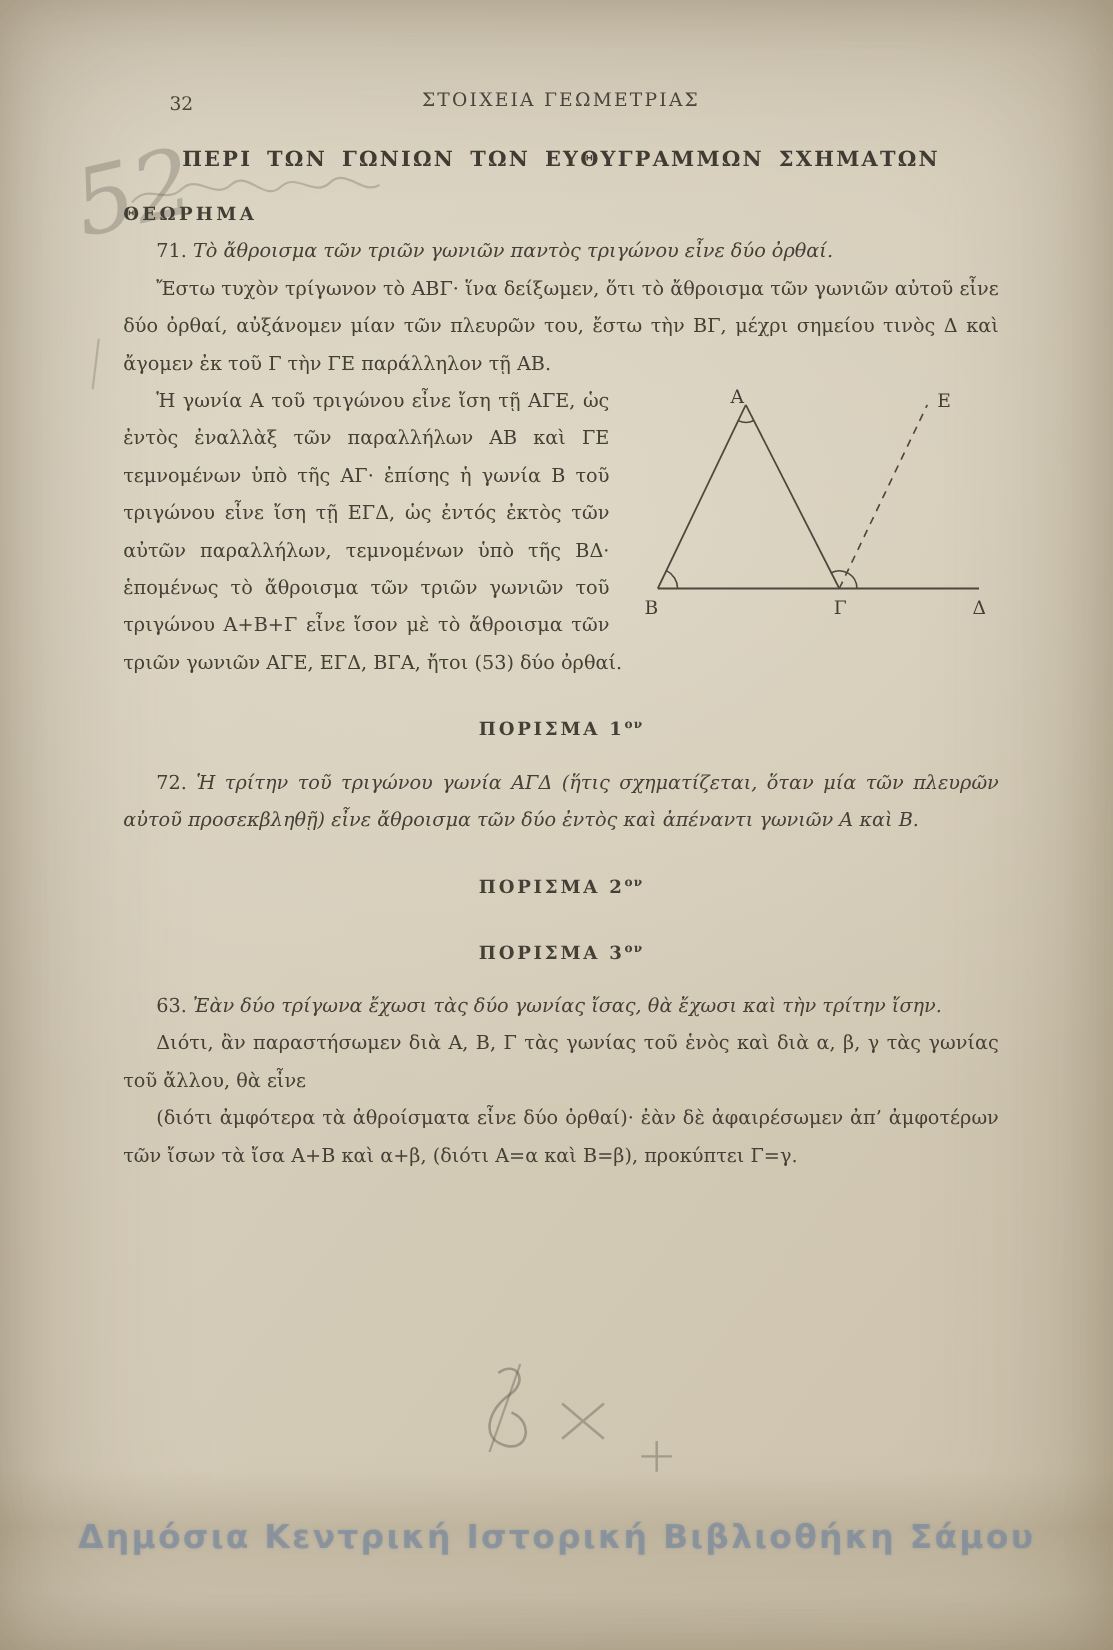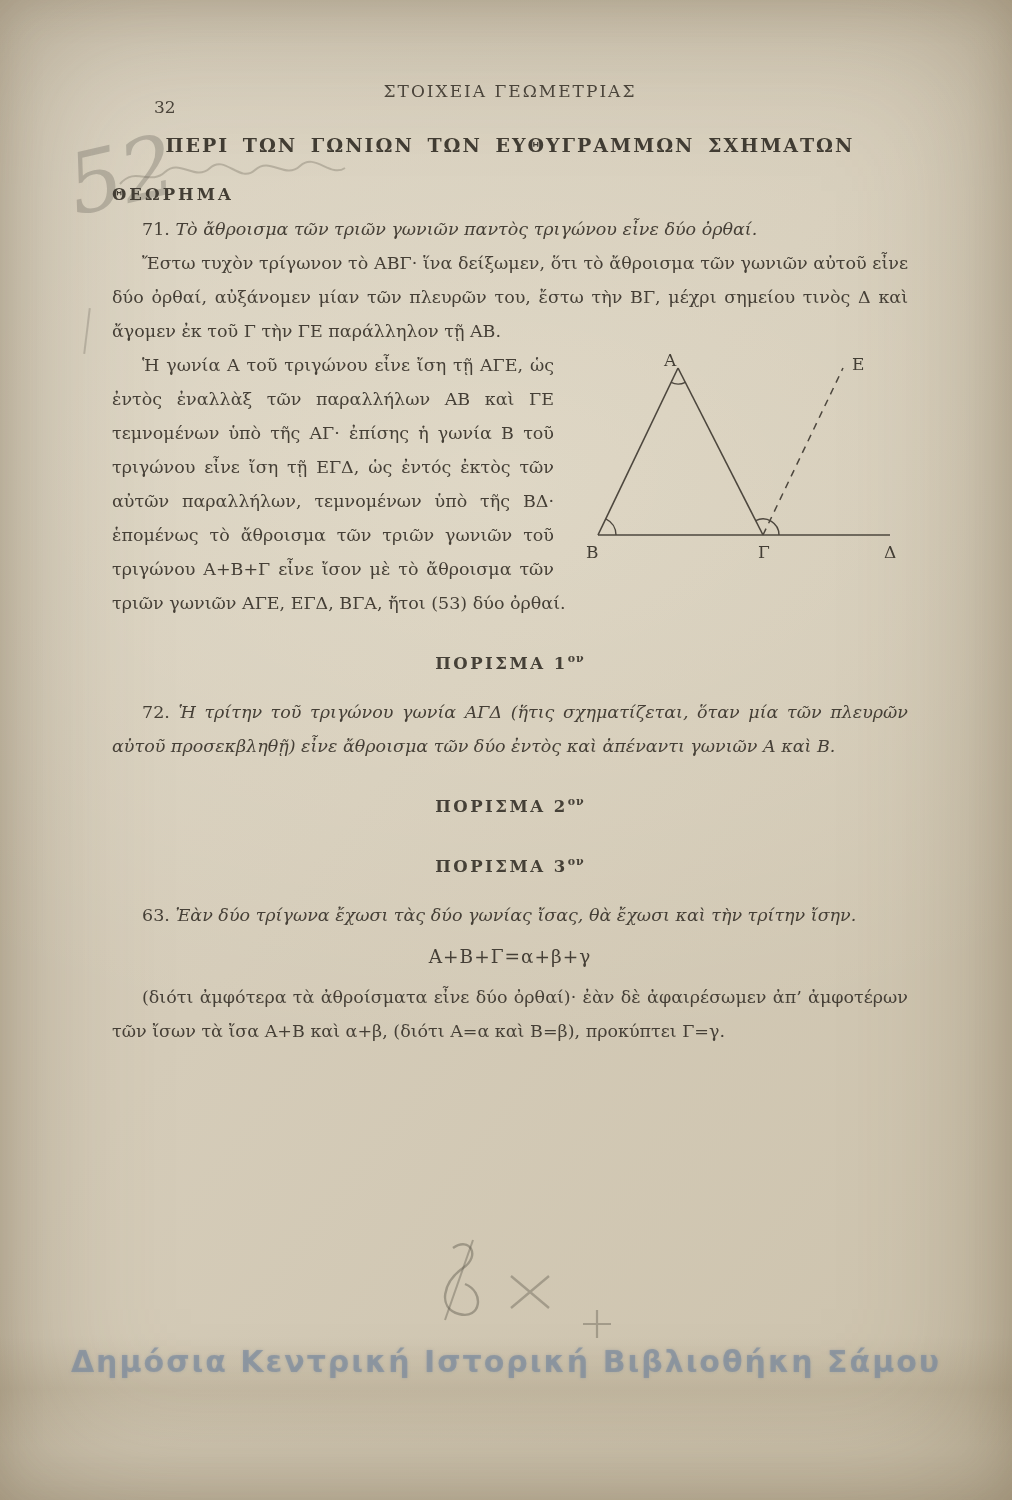--- a/index.html
+++ b/index.html
@@ -20,21 +20,21 @@
     position:absolute; left:0; top:1336px; width:100%; height:110px; pointer-events:none;
     background:linear-gradient(rgba(128,110,78,0), rgba(128,110,78,0.17) 48%, rgba(128,110,78,0));
   }
 
   .content{
     position:absolute; left:112px; top:74px; width:796px;
     font-size:17.5px; line-height:34px; text-align:justify;
   }
 
   .header-row{ position:relative; text-align:center; font-size:17px; letter-spacing:2px; color:#4a443a; }
-  .page-num{ position:absolute; left:42px; top:16px; letter-spacing:0; }
+  .page-num{ position:absolute; left:42px; top:4px; letter-spacing:0; }
 
   .section-title{ margin-top:20px; text-align:center; font-weight:bold;
     font-size:19px; letter-spacing:2px; word-spacing:5px; color:#413c33; }
 
   .theorem-head{ margin-top:16px; font-weight:bold;
     font-size:16.5px; letter-spacing:3px; color:#433e35; }
 
   .para{ margin-top:0; text-indent:30px; }
   .para.tight{ margin-top:0; }
   .it{ font-style:italic; }
@@ -48,21 +48,21 @@
   .fig-label{ fill:#433e35; font-size:17px; font-family:"DejaVu Serif", serif; }
 
   .porisma{ margin:22px 0 14px; text-align:center; font-weight:bold;
     font-size:16.5px; letter-spacing:2.5px; color:#454037; text-indent:0; }
   .porisma .ord{ font-size:11px; letter-spacing:1px; }
 
   .equation{ margin:8px 0 6px; text-align:center; text-indent:0;
     font-size:18.5px; letter-spacing:1px; }
 
   .stamp{
-    position:absolute; left:0; right:0; top:1344px; text-align:center;
+    position:absolute; left:0; right:0; top:1380px; text-align:center;
     font-family:"DejaVu Sans", sans-serif; font-weight:bold; font-size:30px;
     letter-spacing:2px; color:rgba(116,132,155,0.58);
     text-shadow:0 0 3px rgba(116,132,155,0.35);
   }
 
   .pencil-52{
     position:absolute; left:68px; top:126px; font-size:84px; font-style:italic;
     color:rgba(100,96,86,0.32); transform:rotate(-13deg);
   }
   .margin-tick{
@@ -133,21 +133,21 @@
 
     <p class="para"><span class="num">72.</span> <span class="it">Ἡ τρίτην τοῦ τριγώνου γωνία ΑΓΔ (ἥτις σχηματίζεται, ὅταν μία τῶν πλευρῶν αὐτοῦ προσεκβληθῇ) εἶνε ἄθροισμα τῶν δύο ἐντὸς καὶ ἀπέναντι γωνιῶν Α καὶ Β.</span></p>
 
     <h3 class="porisma"><span>ΠΟΡΙΣΜΑ</span>&nbsp;<span>2</span><sup class="ord">ον</sup></h3>
 
 
     <h3 class="porisma"><span>ΠΟΡΙΣΜΑ</span>&nbsp;<span>3</span><sup class="ord">ον</sup></h3>
 
     <p class="para"><span class="num">63.</span> <span class="it">Ἐὰν δύο τρίγωνα ἔχωσι τὰς δύο γωνίας ἴσας, θὰ ἔχωσι καὶ τὴν τρίτην ἴσην.</span></p>
 
+    <p class="para">Διότι, ἂν παραστήσωμεν διὰ Α, Β, Γ τὰς γωνίας τοῦ ἑνὸς καὶ διὰ α, β, γ τὰς γωνίας τοῦ ἄλλου, θὰ εἶνε</p>
 
-    <div class="equation">Α+Β+Γ=α+β+γ</div>
 
     <p class="para tight">(διότι ἀμφότερα τὰ ἀθροίσματα εἶνε δύο ὀρθαί)· ἐὰν δὲ ἀφαιρέσωμεν ἀπ’ ἀμφοτέρων τῶν ἴσων τὰ ἴσα Α+Β καὶ α+β, (διότι Α=α καὶ Β=β), προκύπτει Γ=γ.</p>
 
   </div>
 
   <div class="stamp">Δημόσια Κεντρική Ιστορική Βιβλιοθήκη Σάμου</div>
 </div>
 
 </body></html>

